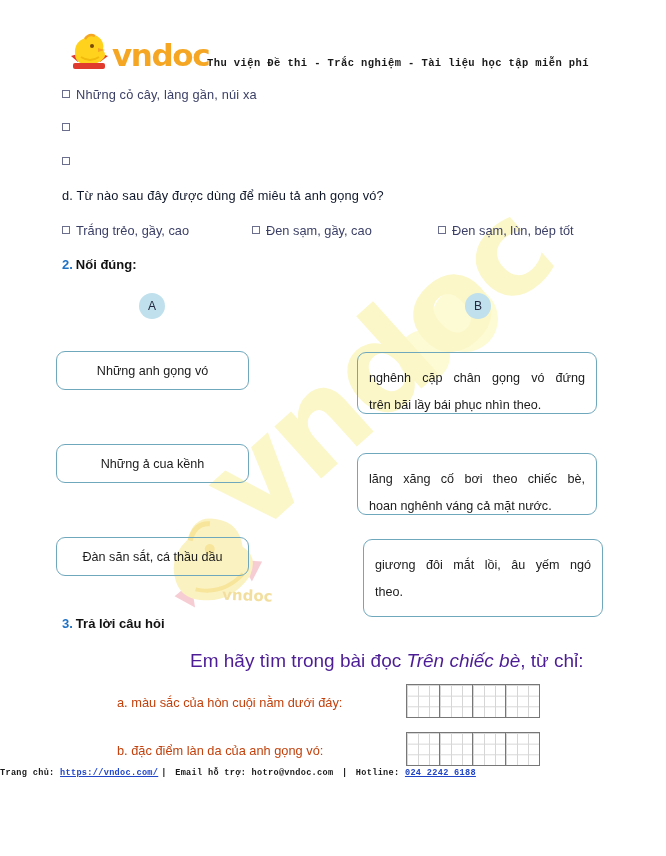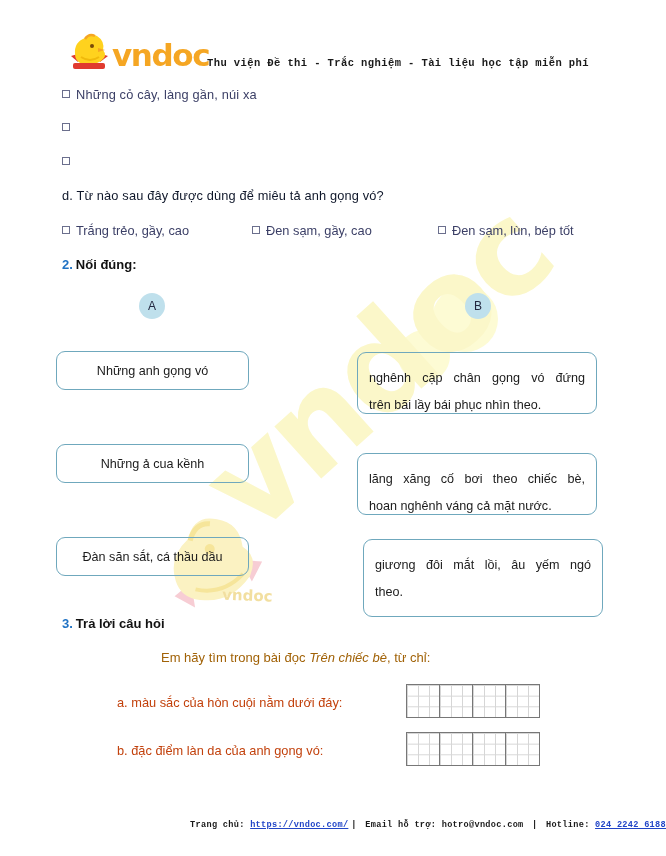--- a/index.html
+++ b/index.html
@@ -218,23 +218,23 @@
     text-align-last: justify;
   }
   .mbox-right .ln.last {
     text-align: right;
     text-align-last: left;
   }
 
   
   .s3-prompt {
     position: absolute;
-    left: 161px;
-    font-size: 13px;
-    color: #a16207;
+    left: 190px;
+    font-size: 19px;
+    color: #4c1d95;
     white-space: nowrap;
   }
   .s3-prompt i { font-style: italic; }
 
   .s3-row-label {
     position: absolute;
     left: 117px;
     font-size: 12.8px;
     color: #c2410c;
     white-space: nowrap;
@@ -257,23 +257,23 @@
       linear-gradient(to right, #d6d6d6 1px, transparent 1px),
       linear-gradient(to bottom, #d6d6d6 1px, transparent 1px);
     background-size: 11px 10.66px;
   }
   .grid-cell:last-child { border-right: none; }
 
   
   .footer {
     position: absolute;
     left: 0;
-    top: 820px;
+    top: 768px;
     width: 666px;
-    text-align: right;
+    text-align: left;
     font-family: "Liberation Mono", monospace;
     font-size: 8.6px;
     font-weight: 700;
     color: #1a1a1a;
     letter-spacing: 0.3px;
     z-index: 3;
     white-space: nowrap;
   }
   .footer a, .footer .lnk {
     color: #2145c7;

